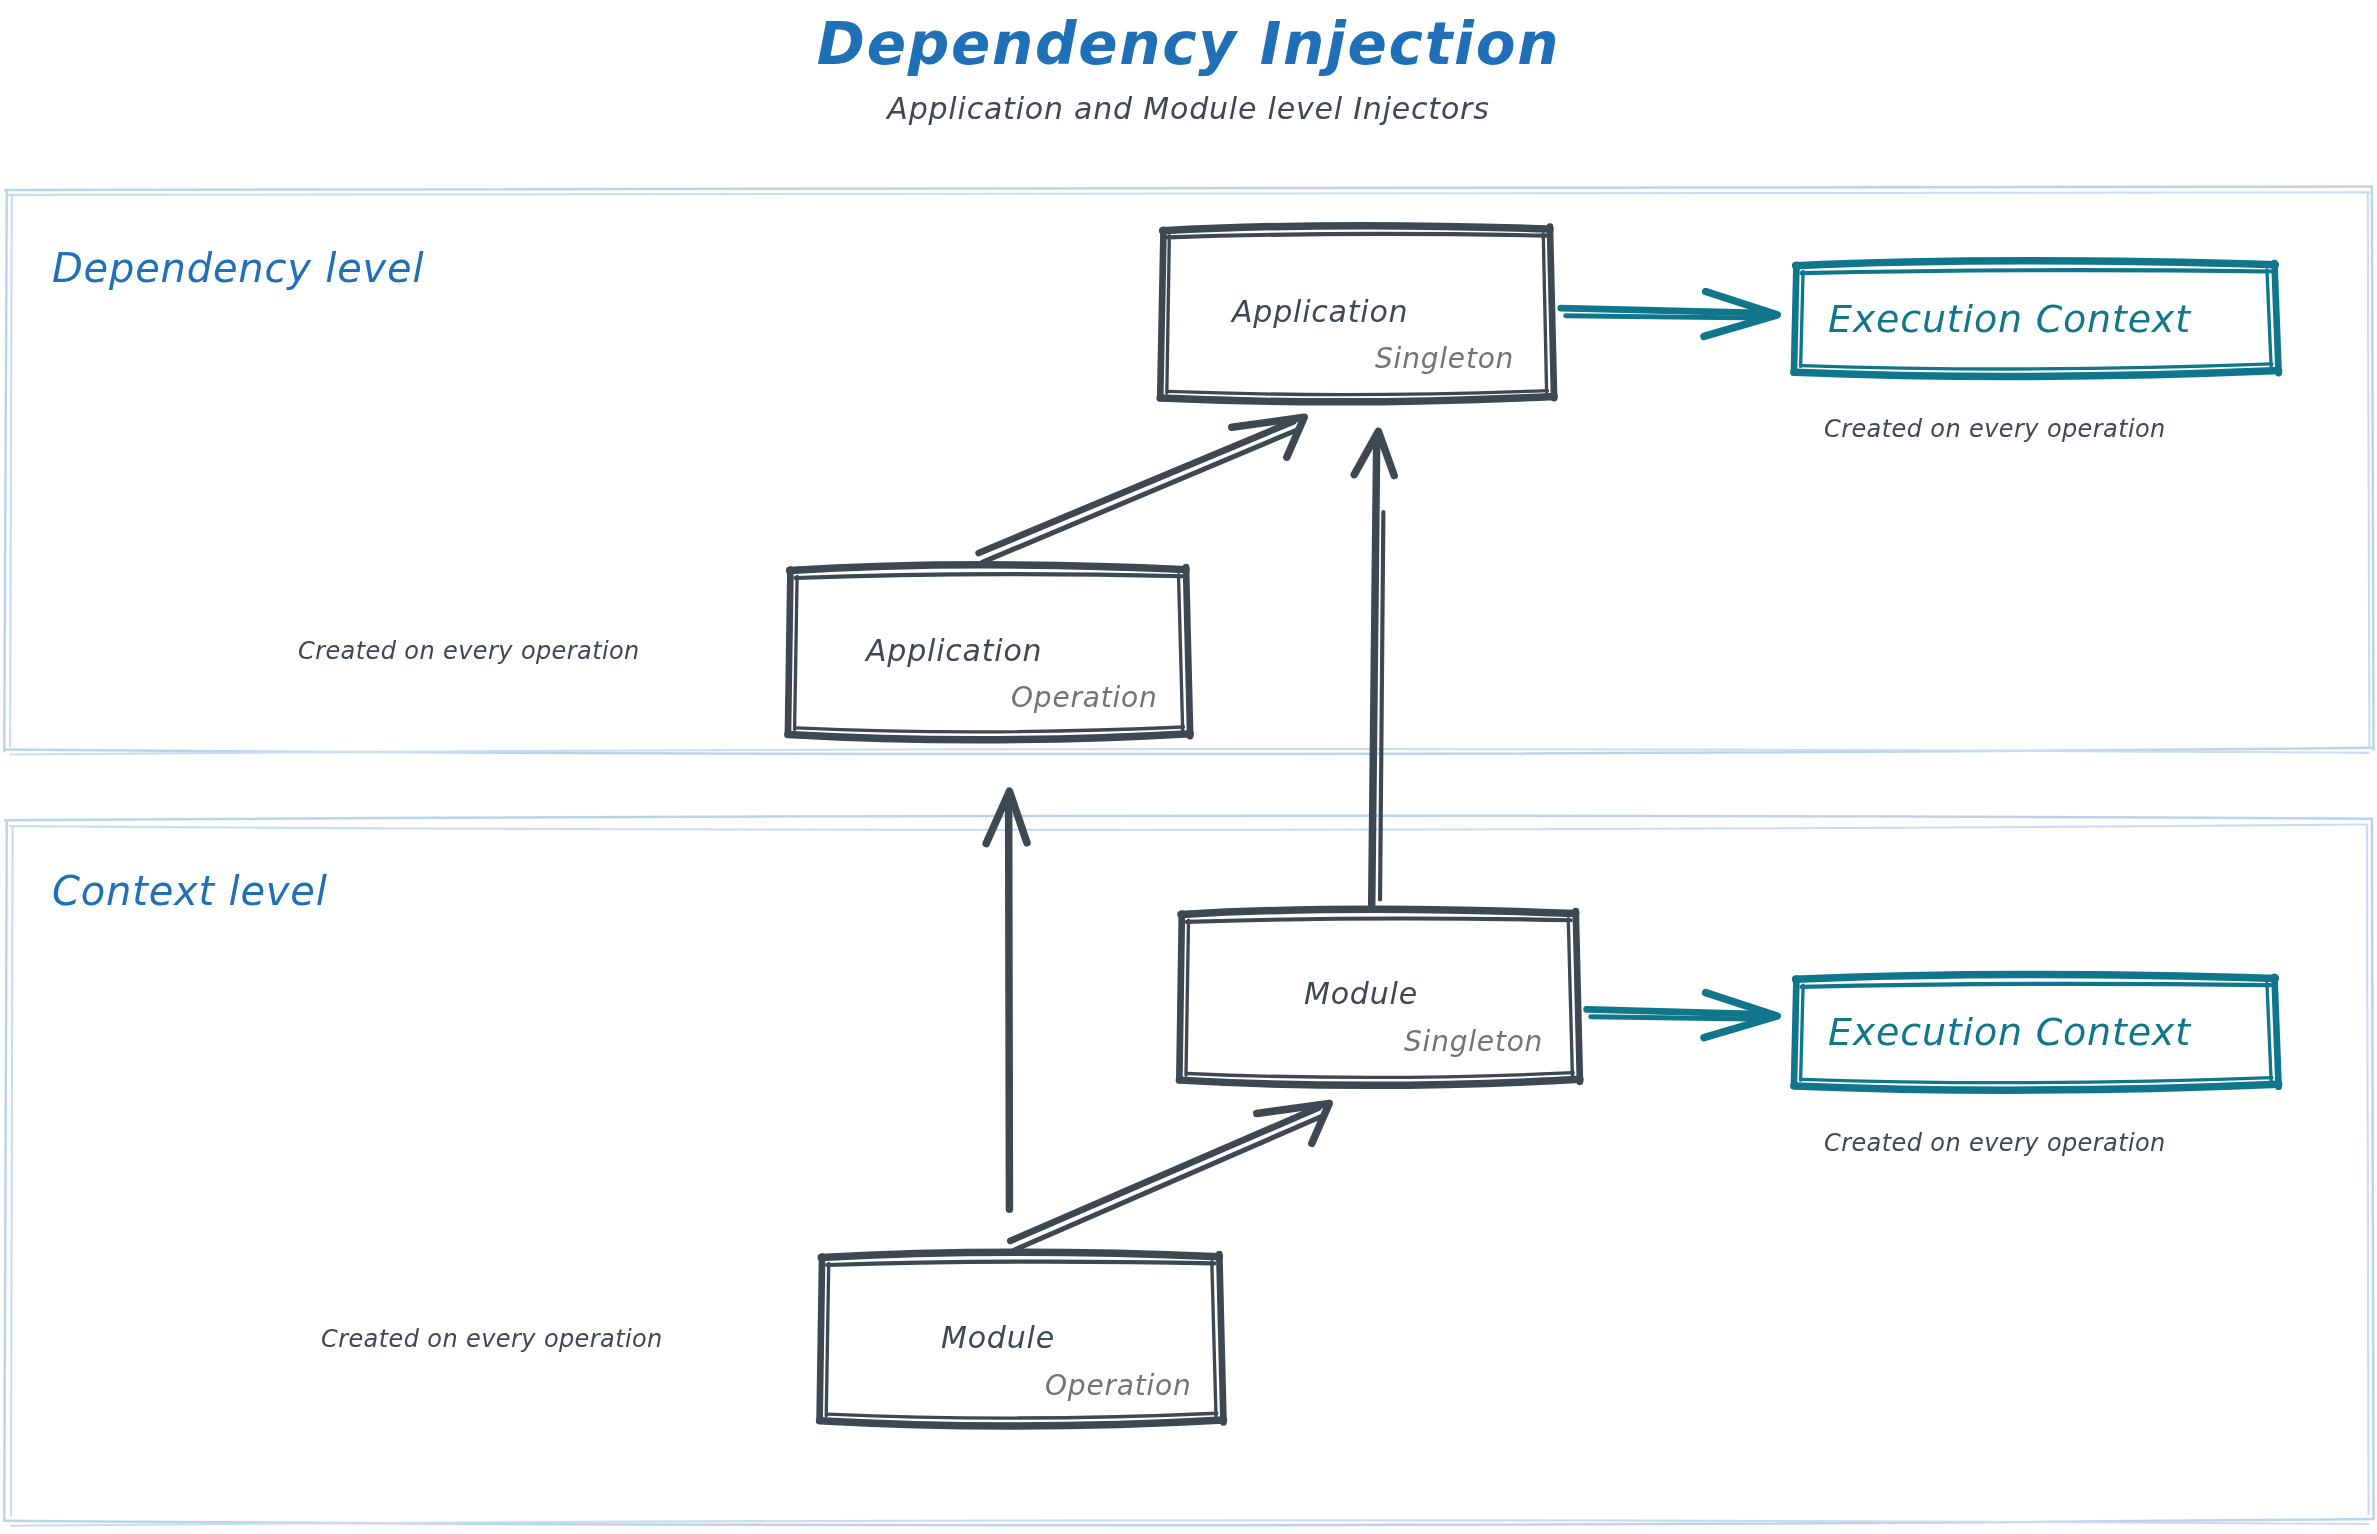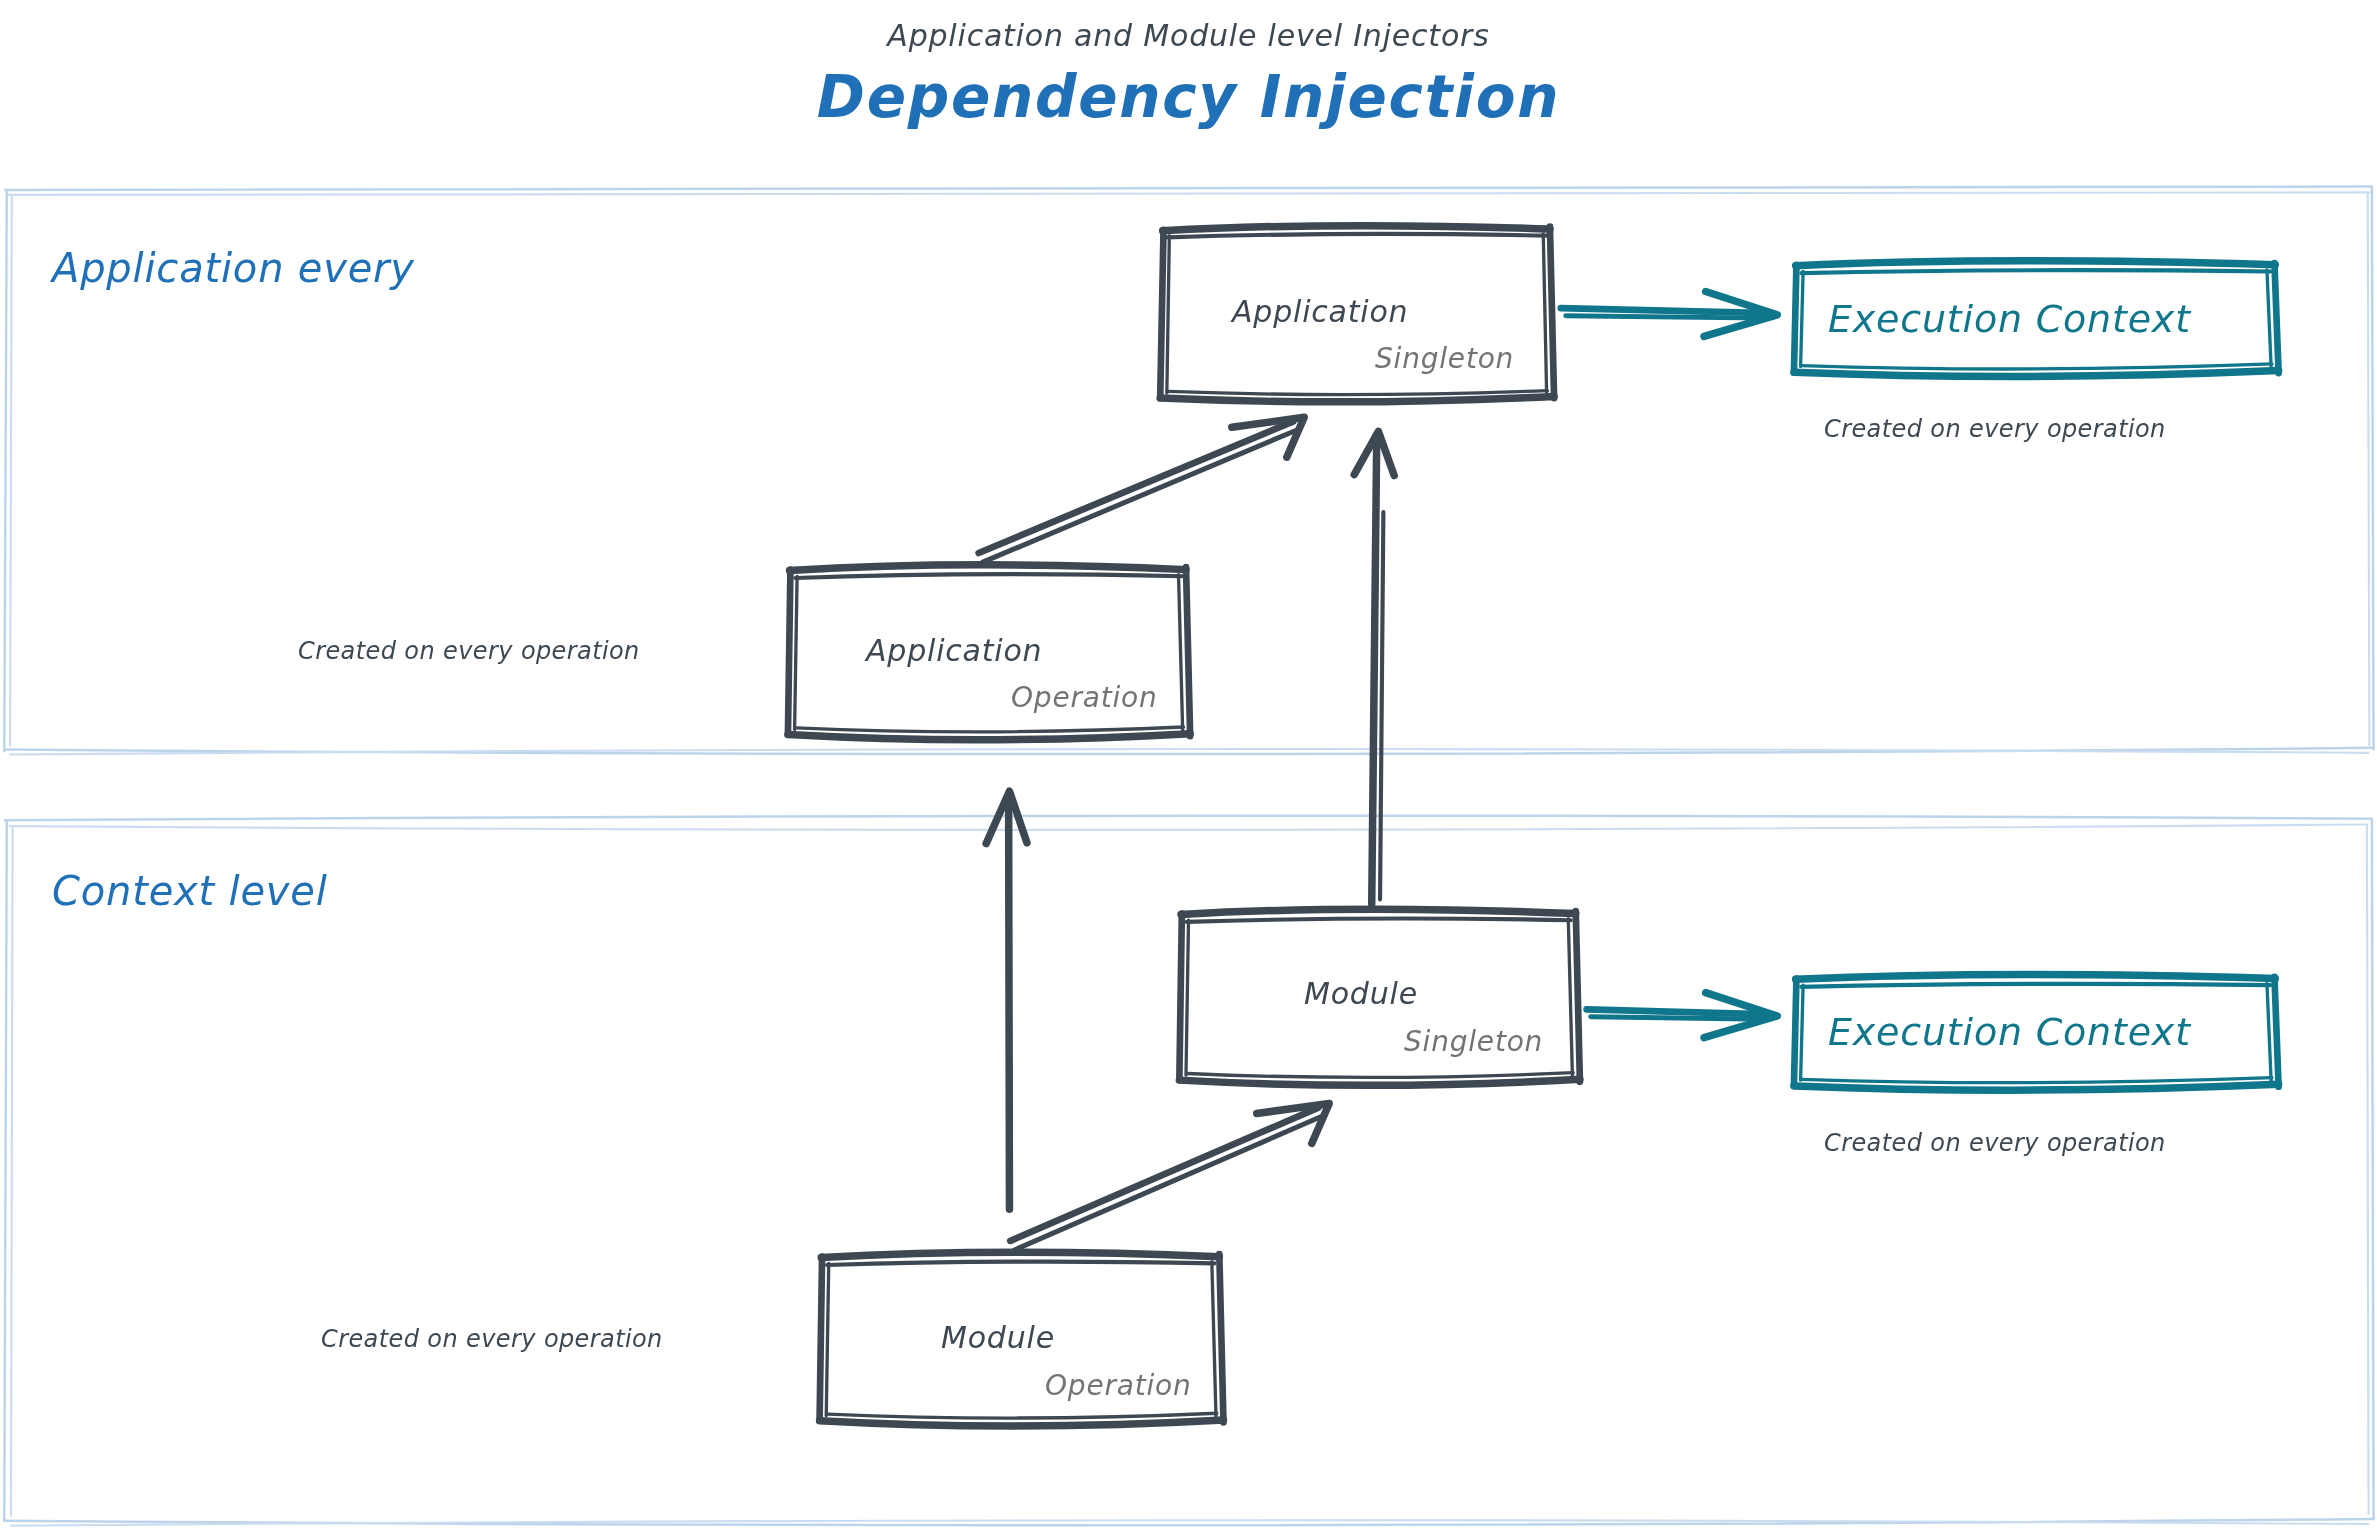--- a/index.html
+++ b/index.html
@@ -104,22 +104,22 @@
     position: absolute;
     background: transparent;
   }
 </style>
 </head>
 <body>
 
 <div id="stage">
 
   <div id="title-block">
+    <div id="diagram-title">Dependency Injection</div>
     <div id="diagram-subtitle">Application and Module level Injectors</div>
-    <div id="diagram-title">Dependency Injection</div>
   </div>
 
   <svg id="sketch-layer" viewBox="0 0 2854 1842" width="2377" height="1534" xmlns="http://www.w3.org/2000/svg">
 
     <g>
       <path d="M6 228 L2848 224" stroke="#bcd4ea" stroke-width="3" fill="none" stroke-linecap="round"></path>
       <path d="M10 234 L2845 231" stroke="#c9dcf0" stroke-width="2.5" fill="none" stroke-linecap="round"></path>
       <path d="M8 229 L5 902" stroke="#bcd4ea" stroke-width="3" fill="none" stroke-linecap="round"></path>
       <path d="M14 236 L12 896" stroke="#c9dcf0" stroke-width="2.5" fill="none" stroke-linecap="round"></path>
       <path d="M2848 226 L2850 900" stroke="#bcd4ea" stroke-width="3" fill="none" stroke-linecap="round"></path>
@@ -235,21 +235,21 @@
       <path d="M1626 570 L1655 518 L1674 571" stroke="#3d4852" stroke-width="9" fill="none" stroke-linecap="round" stroke-linejoin="round"></path>
     </g>
 
     <g>
       <path d="M1212 1452 L1211 958" stroke="#3d4852" stroke-width="9" fill="none" stroke-linecap="round"></path>
       <path d="M1184 1013 L1212 950 L1233 1012" stroke="#3d4852" stroke-width="9" fill="none" stroke-linecap="round" stroke-linejoin="round"></path>
     </g>
 
   </svg>
 
-  <div class="lane-label" style="left:52px; top:245px;">Application every</div>
+  <div class="lane-label" style="left:52px; top:245px;">Dependency level</div>
 
   <div class="lane-label" style="left:52px; top:868px;">Context level</div>
 
   <div class="node-label node-title" style="left:1232px; top:294px;">Application</div>
   <div class="node-label node-scope" style="left:1375px; top:342px;">Singleton</div>
   <div class="hit" style="left:1160px; top:225px; width:398px; height:177px;"></div>
 
   <div class="node-label ctx-title" style="left:1828px; top:297px;">Execution Context</div>
   <div class="hit" style="left:1794px; top:260px; width:488px; height:117px;"></div>
   <div class="caption" style="left:1824px; top:415px;">Created on every operation</div>

